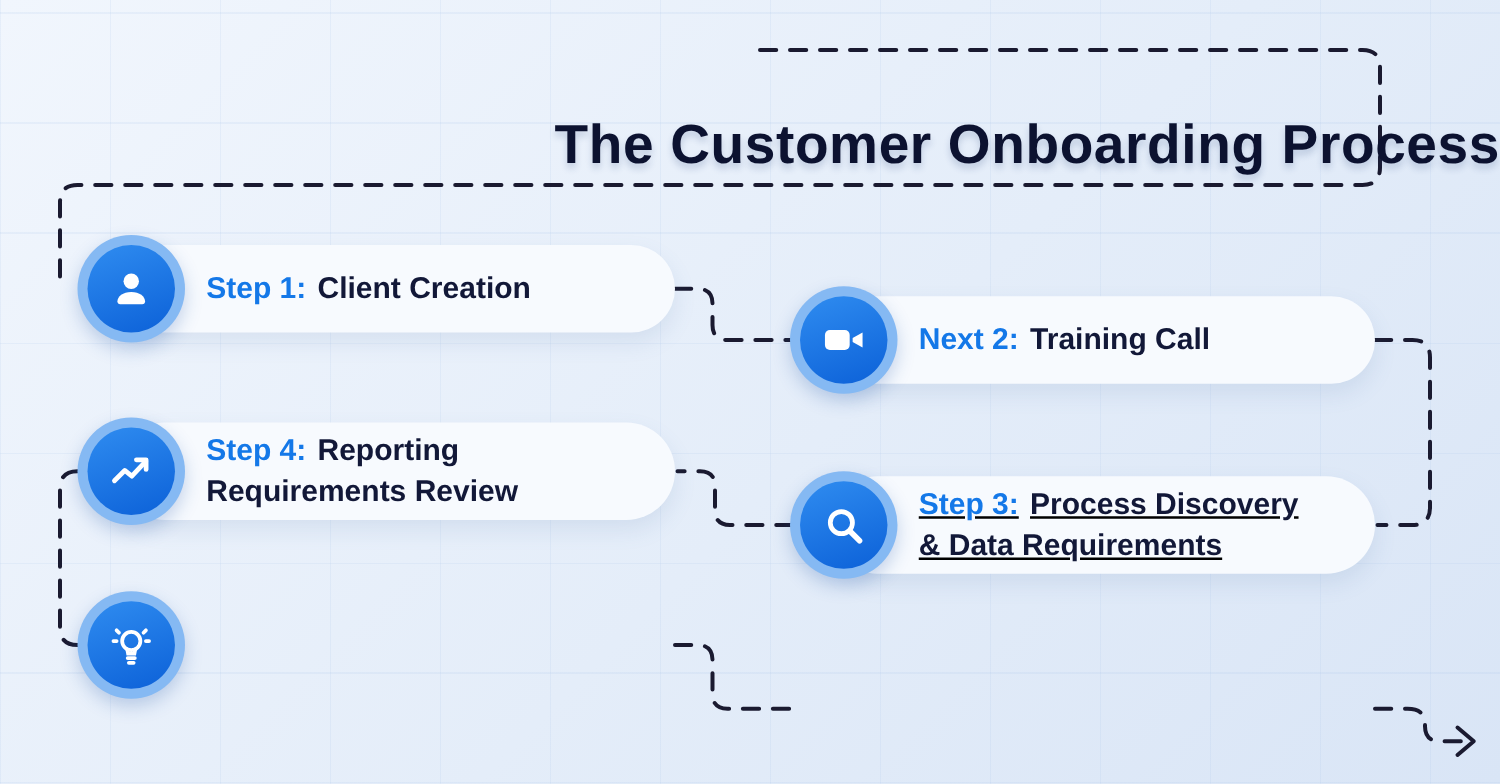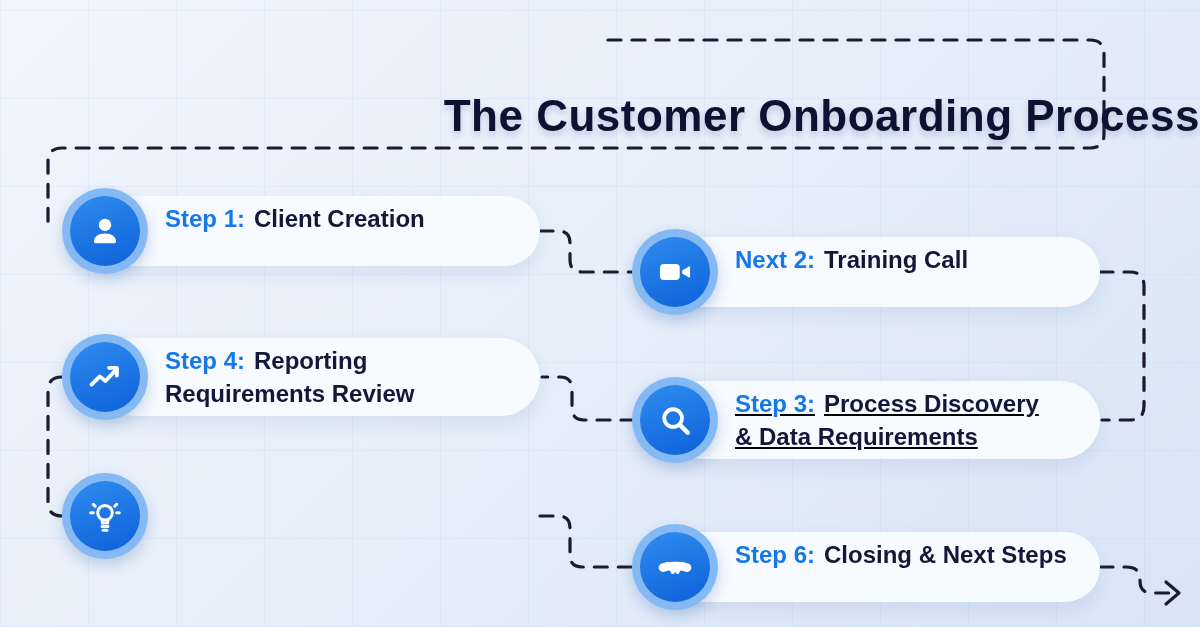--- a/index.html
+++ b/index.html
@@ -35,21 +35,21 @@
     display:flex;align-items:center;justify-content:center;
   }
   .pill{
     position:relative;z-index:2;
     margin-left:-55px;
     min-height:70px;
     padding:6px 28px 6px 72px;
     box-sizing:border-box;
     background:#f7fafe;
     border-radius:44px;
-    display:flex;align-items:flex-start;
+    display:flex;align-items:center;
     box-shadow:0 8px 18px rgba(90,125,180,0.14);
   }
   .pill-left{width:447px;}
   .pill-right{width:437px;}
   .txt{font-size:24px;font-weight:700;line-height:1.38;}
   .step-label{color:#1478e8;margin-right:9px;}
   .step-title{color:#121838;white-space:pre-line;}
   
   .s1{left:62px;top:188px;}
   .s2{left:632px;top:229px;}
@@ -160,34 +160,14 @@
             <line x1="4.6" y1="4.6" x2="5.8" y2="5.8"></line>
             <line x1="19.4" y1="4.6" x2="18.2" y2="5.8"></line>
             <line x1="3" y1="10" x2="4.6" y2="10"></line>
             <line x1="21" y1="10" x2="19.4" y2="10"></line>
           </g>
         </svg>
       </div>
     </div>
   </div>
 
-  <div class="step s6">
-    <div class="badge">
-      <div class="badge-inner">
-        <svg viewBox="0 0 24 24" width="38" height="38">
-          <g fill="#fff">
-            <rect x="1.6" y="9.2" width="9" height="5.4" rx="2.7" transform="rotate(-16 6.1 11.9)"></rect>
-            <rect x="13.4" y="9.2" width="9" height="5.4" rx="2.7" transform="rotate(16 17.9 11.9)"></rect>
-            <rect x="8.1" y="8.7" width="7.8" height="6.4" rx="2.1"></rect>
-            <rect x="9.4" y="13.6" width="2.4" height="2.8" rx="1.1"></rect>
-            <rect x="12.4" y="13.6" width="2.4" height="2.8" rx="1.1"></rect>
-          </g>
-        </svg>
-      </div>
-    </div>
-    <div class="pill pill-right">
-      <div class="txt">
-        <span class="step-label">Step 6:</span><span class="step-title">Closing &amp; Next Steps</span>
-      </div>
-    </div>
-  </div>
 
 </div>
 
 </body></html>

